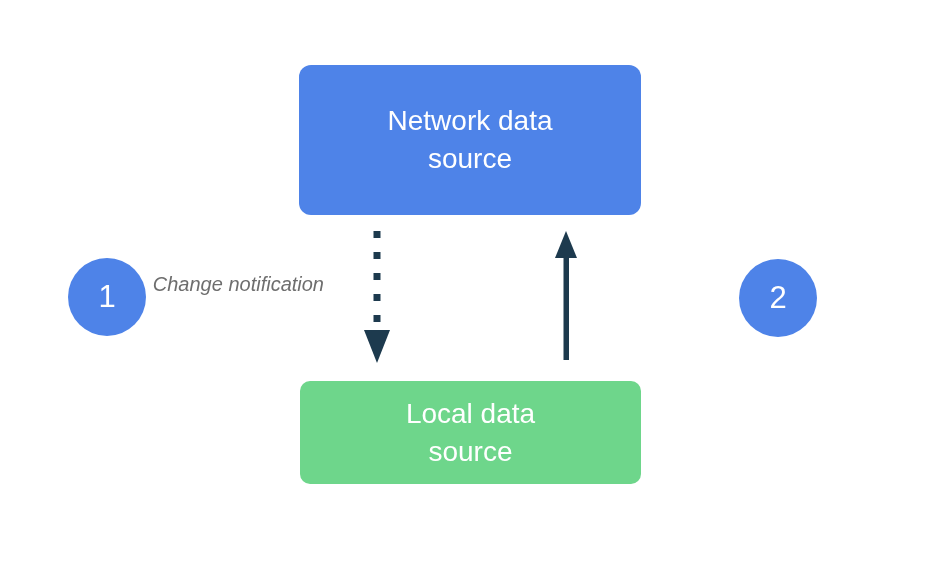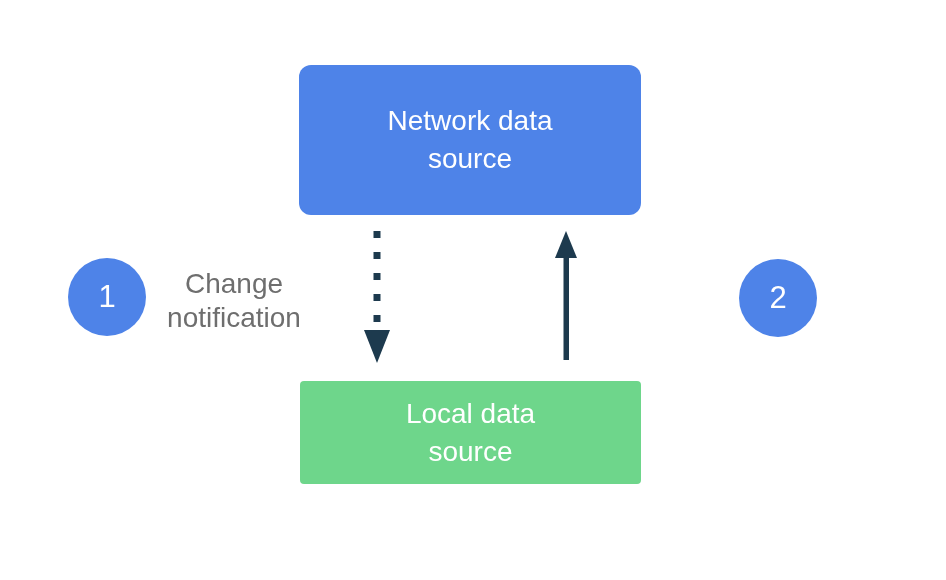--- a/index.html
+++ b/index.html
@@ -39,21 +39,21 @@
   .node-network {
     left: 299px; top: 65px;
     width: 342px; height: 150px;
     background: var(--network-box);
     border-radius: 12px;
   }
   .node-local {
     left: 300px; top: 381px;
     width: 341px; height: 103px;
     background: var(--local-box);
-    border-radius: 4px;
+    border-radius: 10px;
   }
   .node-label { max-width: 220px; }
   .arrow { position: absolute; }
   .arrow-dotted { left: 360px; top: 226px; }
   .arrow-solid  { left: 554px; top: 229px; }
   .badge {
     position: absolute;
     width: 78px; height: 78px;
     border-radius: 50%;
     background: var(--badge-bg);
@@ -62,24 +62,25 @@
     align-items: center;
     justify-content: center;
     font-size: 31px;
     font-weight: 400;
   }
   .badge-1 { left: 68px;  top: 258px; }
   .badge-2 { left: 739px; top: 259px; }
   .edge-label {
     position: absolute;
     color: var(--label-text);
-    font-size: 28px;
+    font-size: 20px;
     line-height: 34px;
-    text-align: center;
+    text-align: right;
     font-weight: 400;
+    font-style: italic;
   }
   .edge-label-1 { left: 144px; top: 267px; width: 180px; }
   .edge-label-2 { left: 593px; top: 267px; width: 140px; }
 </style>
 </head>
 <body>
 
 <div class="canvas">
 
   <div class="node node-network">

